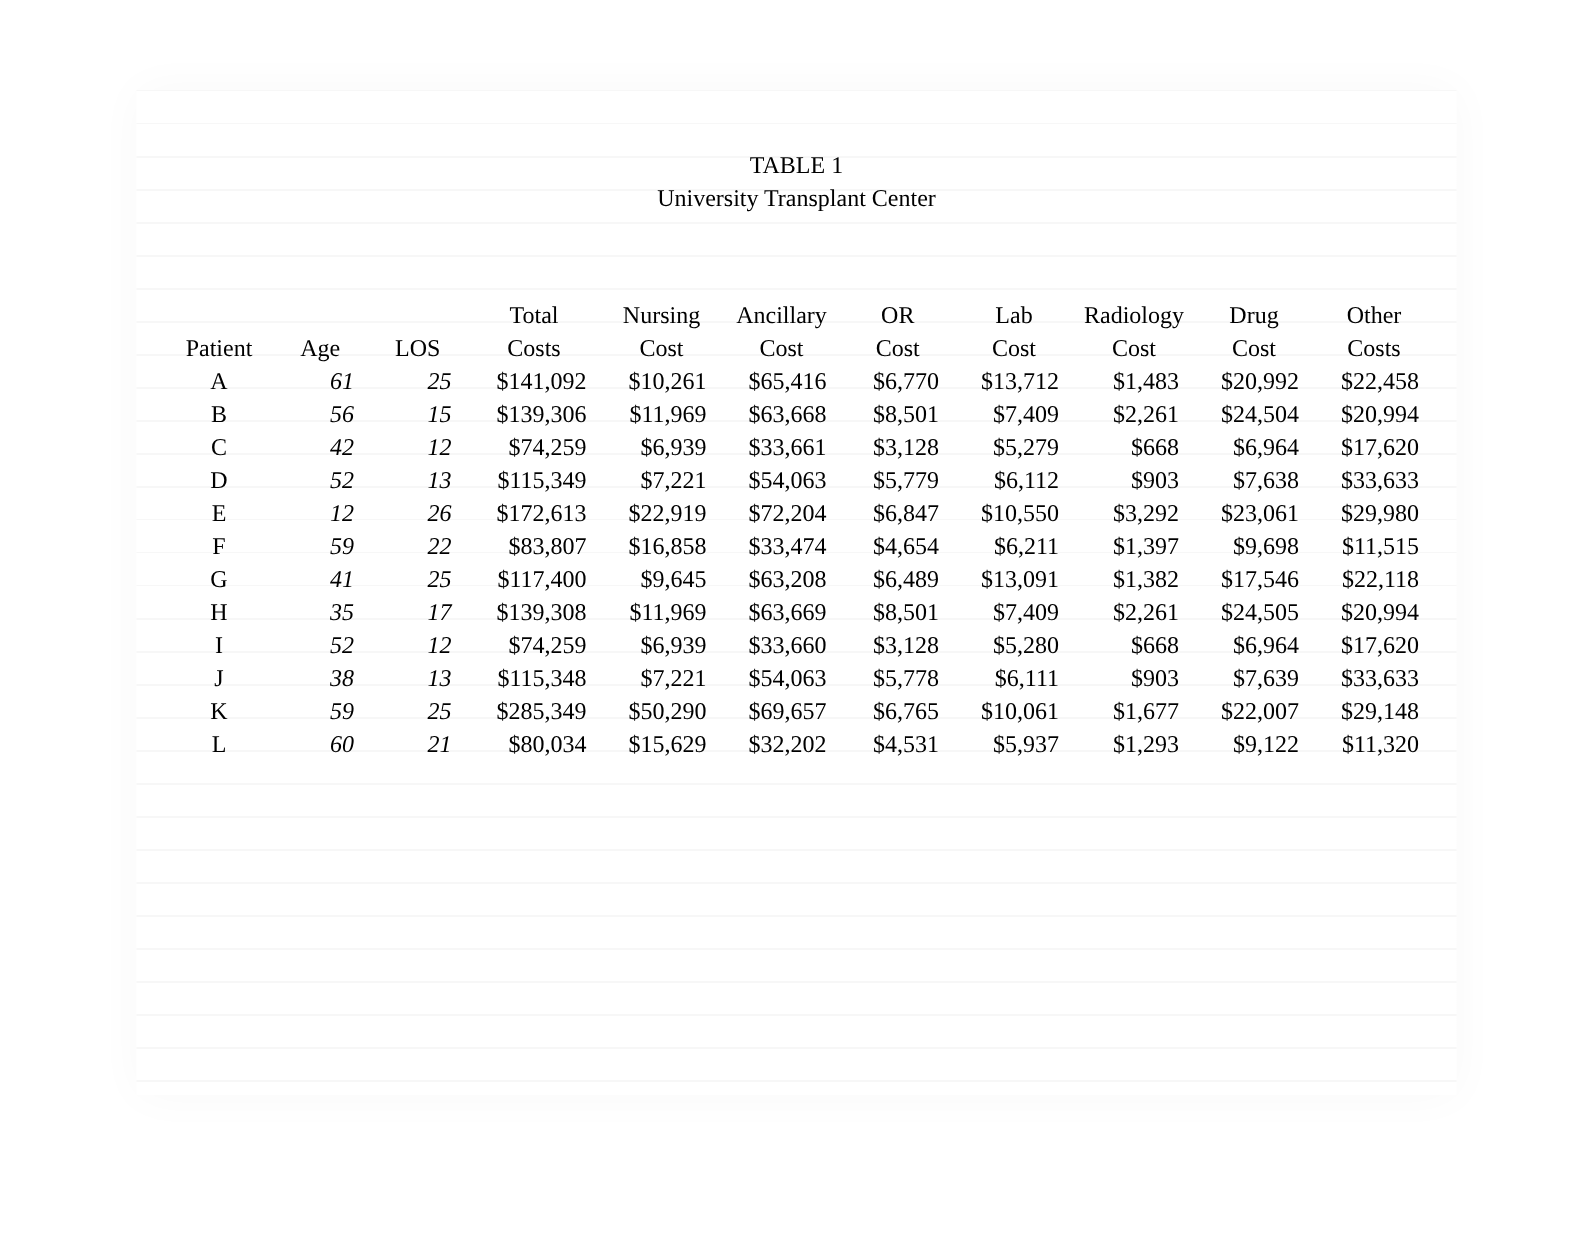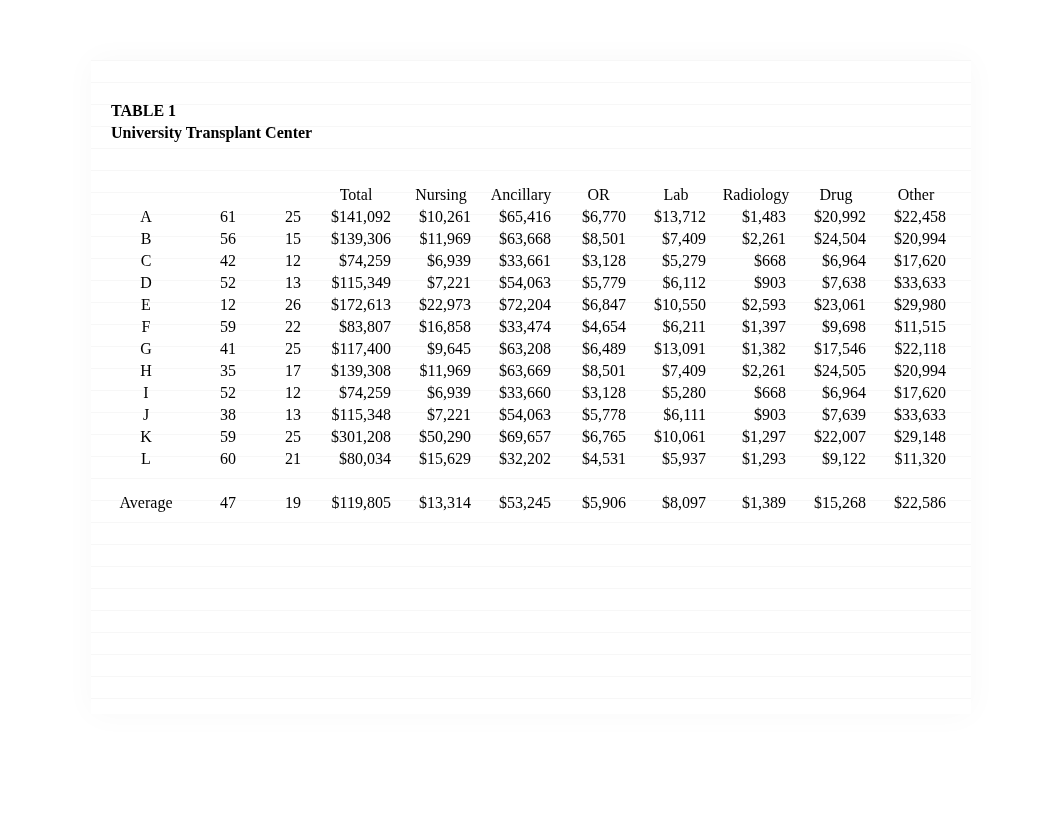--- a/index.html
+++ b/index.html
@@ -24,23 +24,22 @@
       background-image: repeating-linear-gradient(
         to bottom,
         #f7f7f7 0px,
         #f7f7f7 1px,
         #ffffff 1px,
         #ffffff 22px
       );
       box-shadow: 0 0 30px rgba(0,0,0,0.03);
     }
     .title-block {
-      text-align: left;
-      margin-bottom: 40px;
-      font-weight: bold;
+      text-align: center;
+      margin-bottom: 56px;
     }
     .title-line {
       line-height: 22px;
     }
     table {
       width: 100%;
       border-collapse: collapse;
       table-layout: fixed;
     }
     th, td {
@@ -52,20 +51,21 @@
     th {
       text-align: center;
       vertical-align: bottom;
     }
     td.label {
       text-align: center;
     }
     td.num {
       text-align: right;
       padding-right: 10px;
+      font-style: italic;
     }
     td.money {
       text-align: right;
       padding-right: 10px;
     }
     .col-patient { width: 70px; }
     .col-age { width: 65px; }
     .col-los { width: 65px; }
     .col-total { width: 90px; }
     .col-nursing { width: 80px; }
@@ -113,20 +113,33 @@
         <th></th>
         <th>Total</th>
         <th>Nursing</th>
         <th>Ancillary</th>
         <th>OR</th>
         <th>Lab</th>
         <th>Radiology</th>
         <th>Drug</th>
         <th>Other</th>
       </tr>
+      <tr>
+        <th>Patient</th>
+        <th>Age</th>
+        <th>LOS</th>
+        <th>Costs</th>
+        <th>Cost</th>
+        <th>Cost</th>
+        <th>Cost</th>
+        <th>Cost</th>
+        <th>Cost</th>
+        <th>Cost</th>
+        <th>Costs</th>
+      </tr>
     </thead>
     <tbody class="data-rows" id="data-body">
 
     <tr>
           <td class="label">A</td>
           <td class="num">61</td>
           <td class="num">25</td>
           <td class="money">$141,092</td>
           <td class="money">$10,261</td>
           <td class="money">$65,416</td>
@@ -173,25 +186,25 @@
           <td class="money">$6,112</td>
           <td class="money">$903</td>
           <td class="money">$7,638</td>
           <td class="money">$33,633</td>
         </tr>
         <tr>
           <td class="label">E</td>
           <td class="num">12</td>
           <td class="num">26</td>
           <td class="money">$172,613</td>
-          <td class="money">$22,973</td>
+          <td class="money">$22,919</td>
           <td class="money">$72,204</td>
           <td class="money">$6,847</td>
           <td class="money">$10,550</td>
-          <td class="money">$2,593</td>
+          <td class="money">$3,292</td>
           <td class="money">$23,061</td>
           <td class="money">$29,980</td>
         </tr>
         <tr>
           <td class="label">F</td>
           <td class="num">59</td>
           <td class="num">22</td>
           <td class="money">$83,807</td>
           <td class="money">$16,858</td>
           <td class="money">$33,474</td>
@@ -250,26 +263,26 @@
           <td class="money">$5,778</td>
           <td class="money">$6,111</td>
           <td class="money">$903</td>
           <td class="money">$7,639</td>
           <td class="money">$33,633</td>
         </tr>
         <tr>
           <td class="label">K</td>
           <td class="num">59</td>
           <td class="num">25</td>
-          <td class="money">$301,208</td>
+          <td class="money">$285,349</td>
           <td class="money">$50,290</td>
           <td class="money">$69,657</td>
           <td class="money">$6,765</td>
           <td class="money">$10,061</td>
-          <td class="money">$1,297</td>
+          <td class="money">$1,677</td>
           <td class="money">$22,007</td>
           <td class="money">$29,148</td>
         </tr>
         <tr>
           <td class="label">L</td>
           <td class="num">60</td>
           <td class="num">21</td>
           <td class="money">$80,034</td>
           <td class="money">$15,629</td>
           <td class="money">$32,202</td>
@@ -277,29 +290,16 @@
           <td class="money">$5,937</td>
           <td class="money">$1,293</td>
           <td class="money">$9,122</td>
           <td class="money">$11,320</td>
         </tr>
       </tbody>
     <tbody>
       <tr class="spacer-row">
           <td colspan="11"></td>
         </tr>
-      <tr>
-        <td class="label">Average</td>
-        <td class="num">47</td>
-        <td class="num">19</td>
-        <td class="money">$119,805</td>
-        <td class="money">$13,314</td>
-        <td class="money">$53,245</td>
-        <td class="money">$5,906</td>
-        <td class="money">$8,097</td>
-        <td class="money">$1,389</td>
-        <td class="money">$15,268</td>
-        <td class="money">$22,586</td>
-      </tr>
     </tbody>
   </table>
 
 </div>
 
 </body></html>

